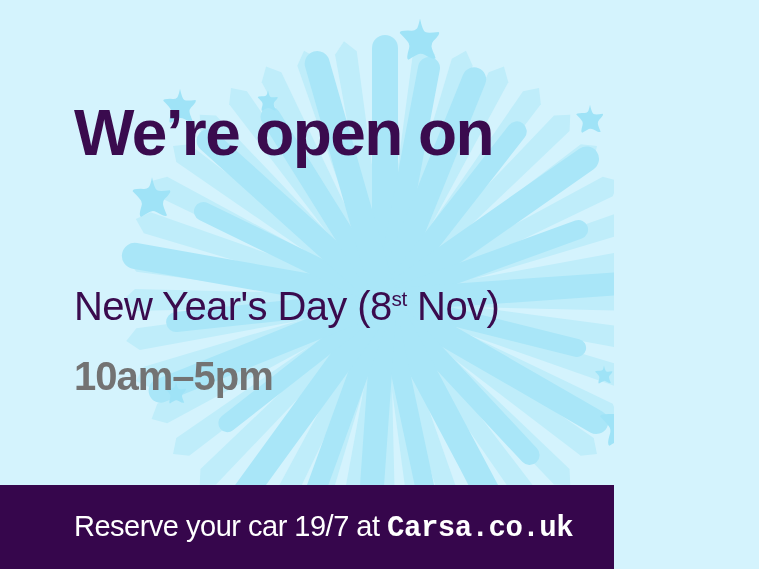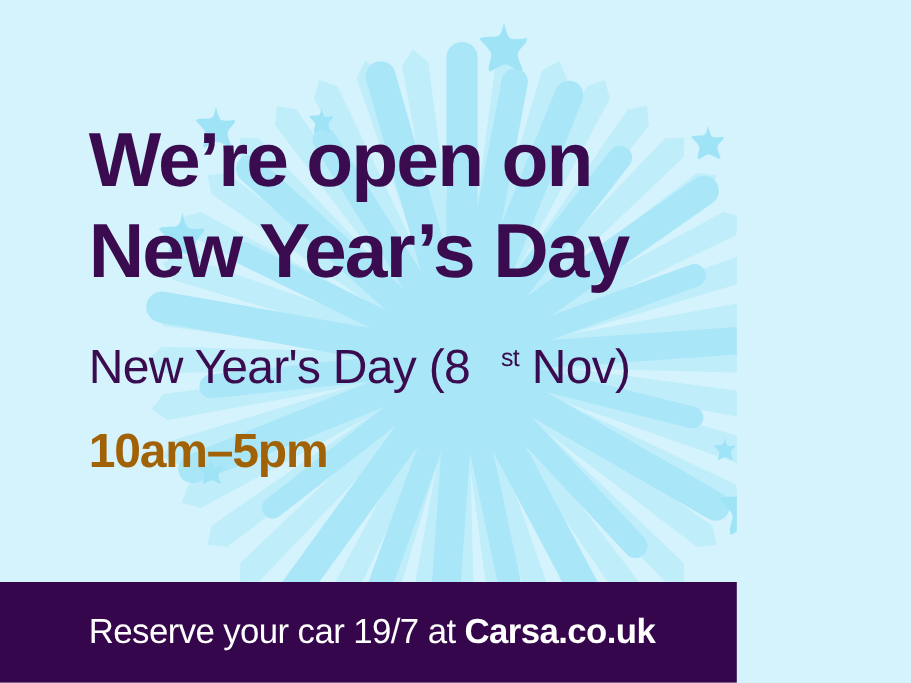--- a/index.html
+++ b/index.html
@@ -65,28 +65,27 @@
     font-size: 40px;
     font-weight: normal;
     line-height: 48px;
     letter-spacing: -0.6px;
     white-space: nowrap;
   }
   .subhead sup {
     font-size: 0.52em;
     vertical-align: super;
     line-height: 0;
-    margin-left: 26px;
   }
 
   .hours {
     position: absolute;
     left: 74px;
     top: 352px;
-    color: #a16207;
+    color: #737373;
     font-size: 40px;
     font-weight: bold;
     line-height: 48px;
     letter-spacing: -1px;
     white-space: nowrap;
   }
 
   .fineprint {
     position: absolute;
     left: 74px;
@@ -113,20 +112,21 @@
     top: 50%;
     transform: translateY(-50%);
     color: #ffffff;
     font-size: 29px;
     font-weight: normal;
     letter-spacing: -0.5px;
     white-space: nowrap;
   }
   .footer-text .brand {
     font-weight: bold;
+    font-family: Liberation Mono, monospace;
   }
 </style>
 </head>
 <body>
 
 <div id="banner">
 
   <svg id="burst-layer" viewBox="0 0 759 569" width="759" height="569" aria-hidden="true">
     <defs>
 
@@ -275,21 +275,20 @@
                  Q-8.8,6.8 -9.8,4.6 Q-10.9,2.2 -17.6,-4.4 Q-17.8,-6.9 -7.4,-6.4
                  Q-4.6,-6.3 -2.9,-8 Q-1.5,-9.4 0,-17 Z"></path>
       </g>
     </g>
   </svg>
 
   <div id="content">
 
     <div class="headline">
       <span class="headline-line">We’re open on</span>
-      <span class="headline-line">New Year’s Day</span>
     </div>
 
     <div class="subhead"><span>New Year's Day (8</span><sup>st</sup><span> Nov)</span></div>
 
     <div class="hours">10am–5pm</div>
 
 
   </div>
 
   <div id="footer">

